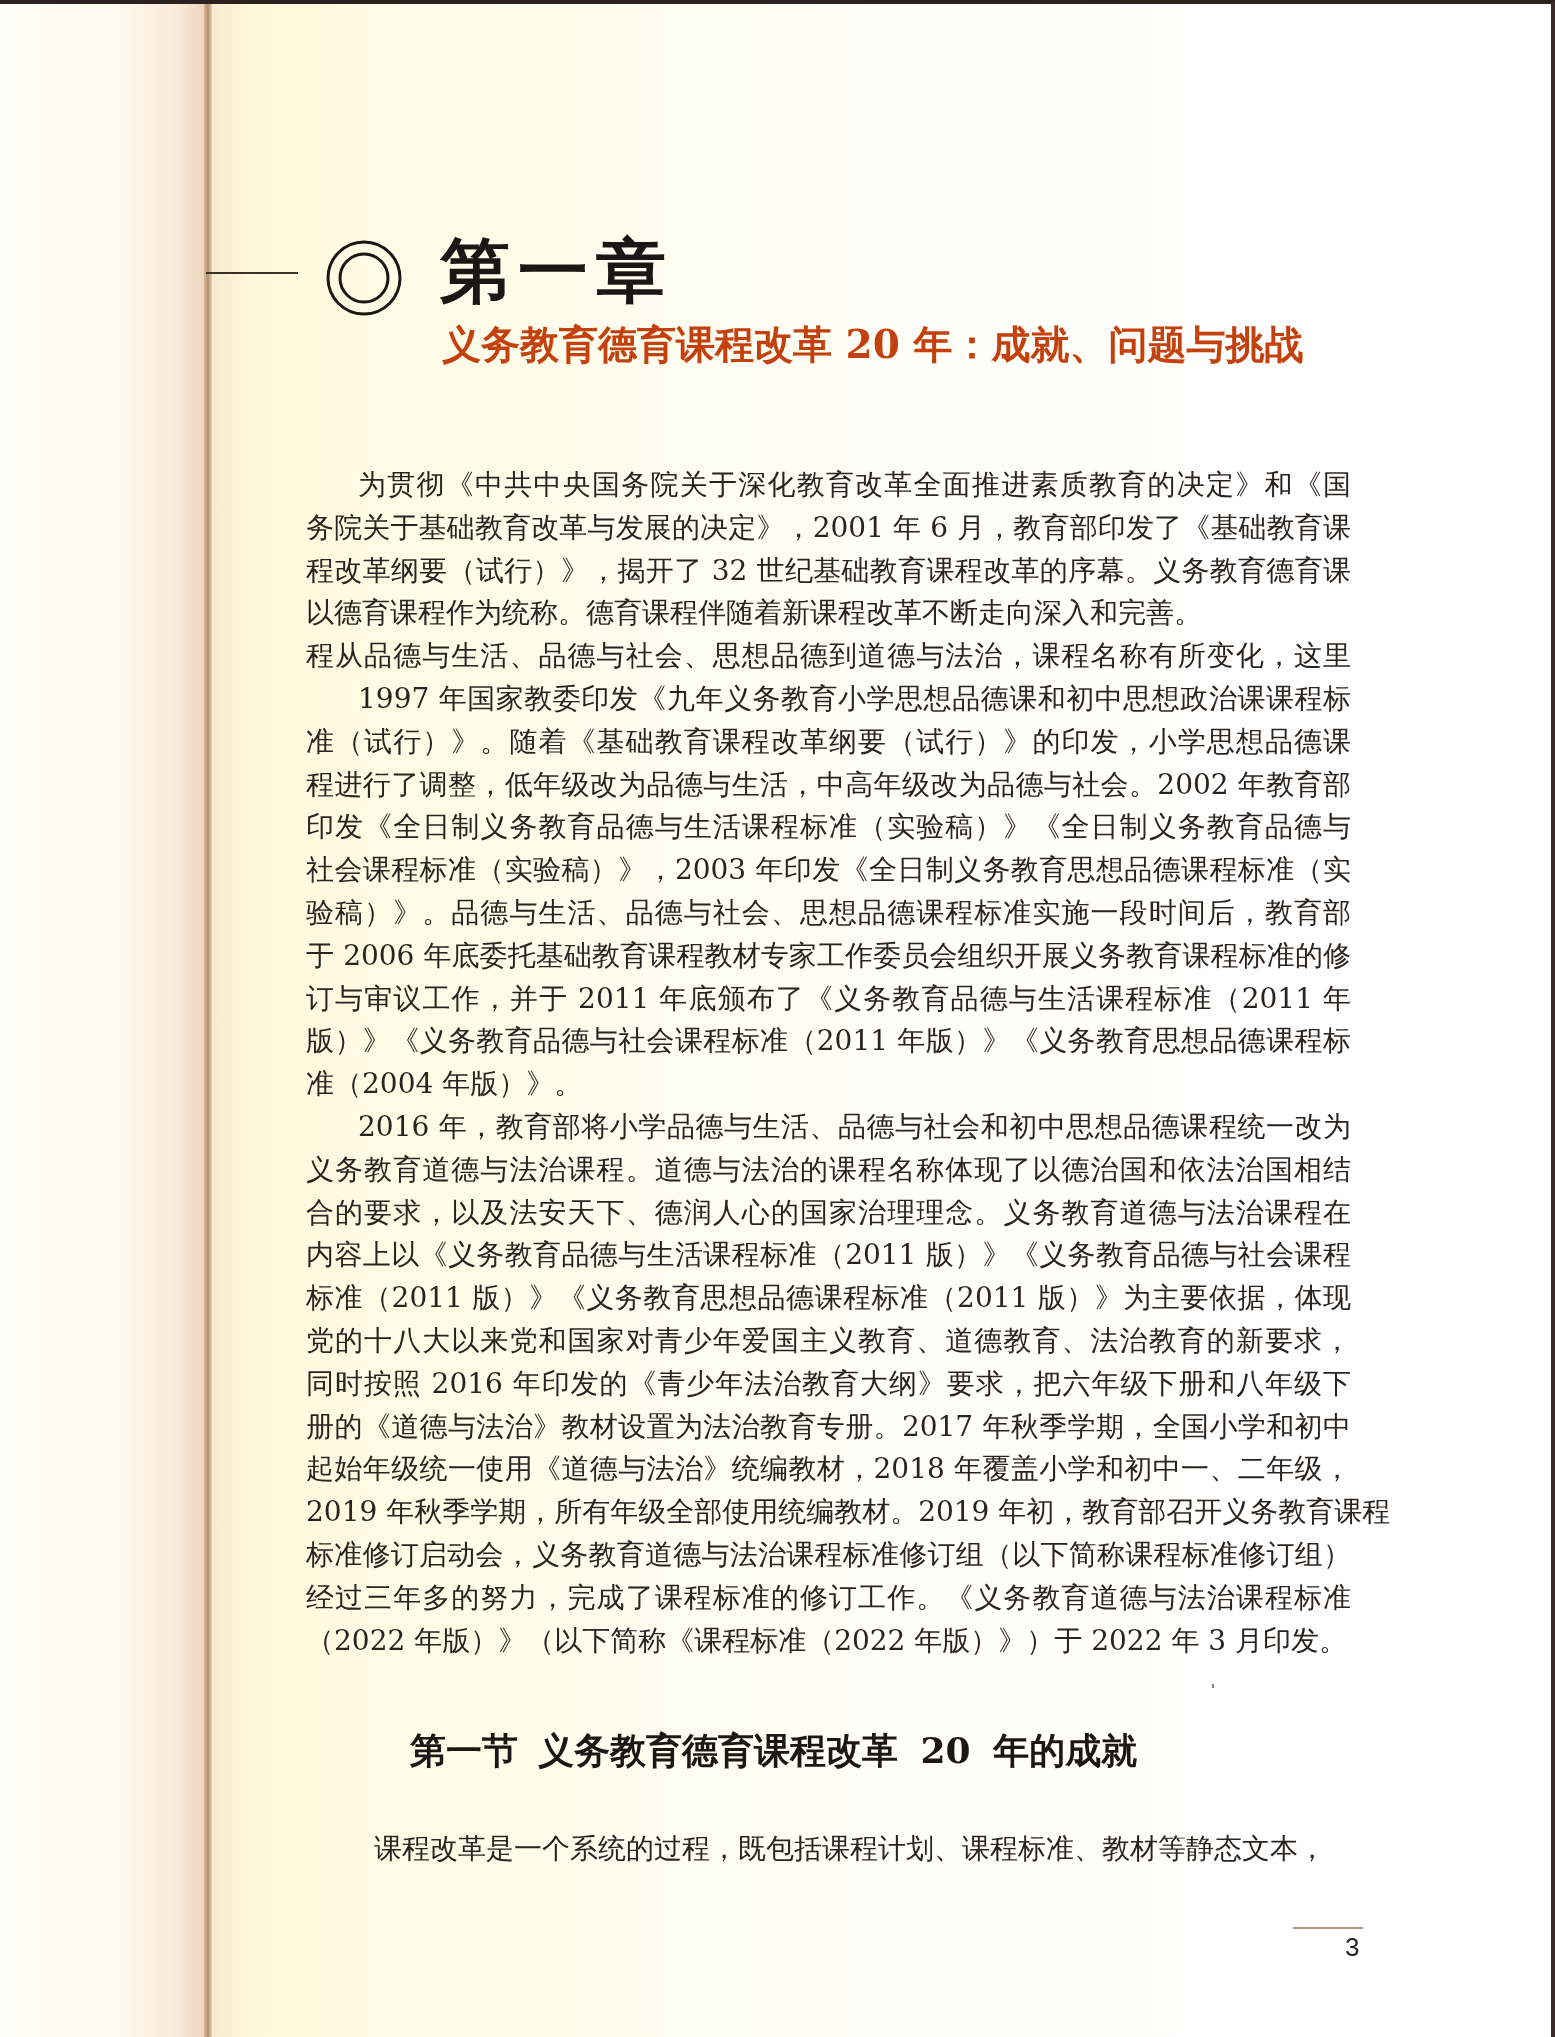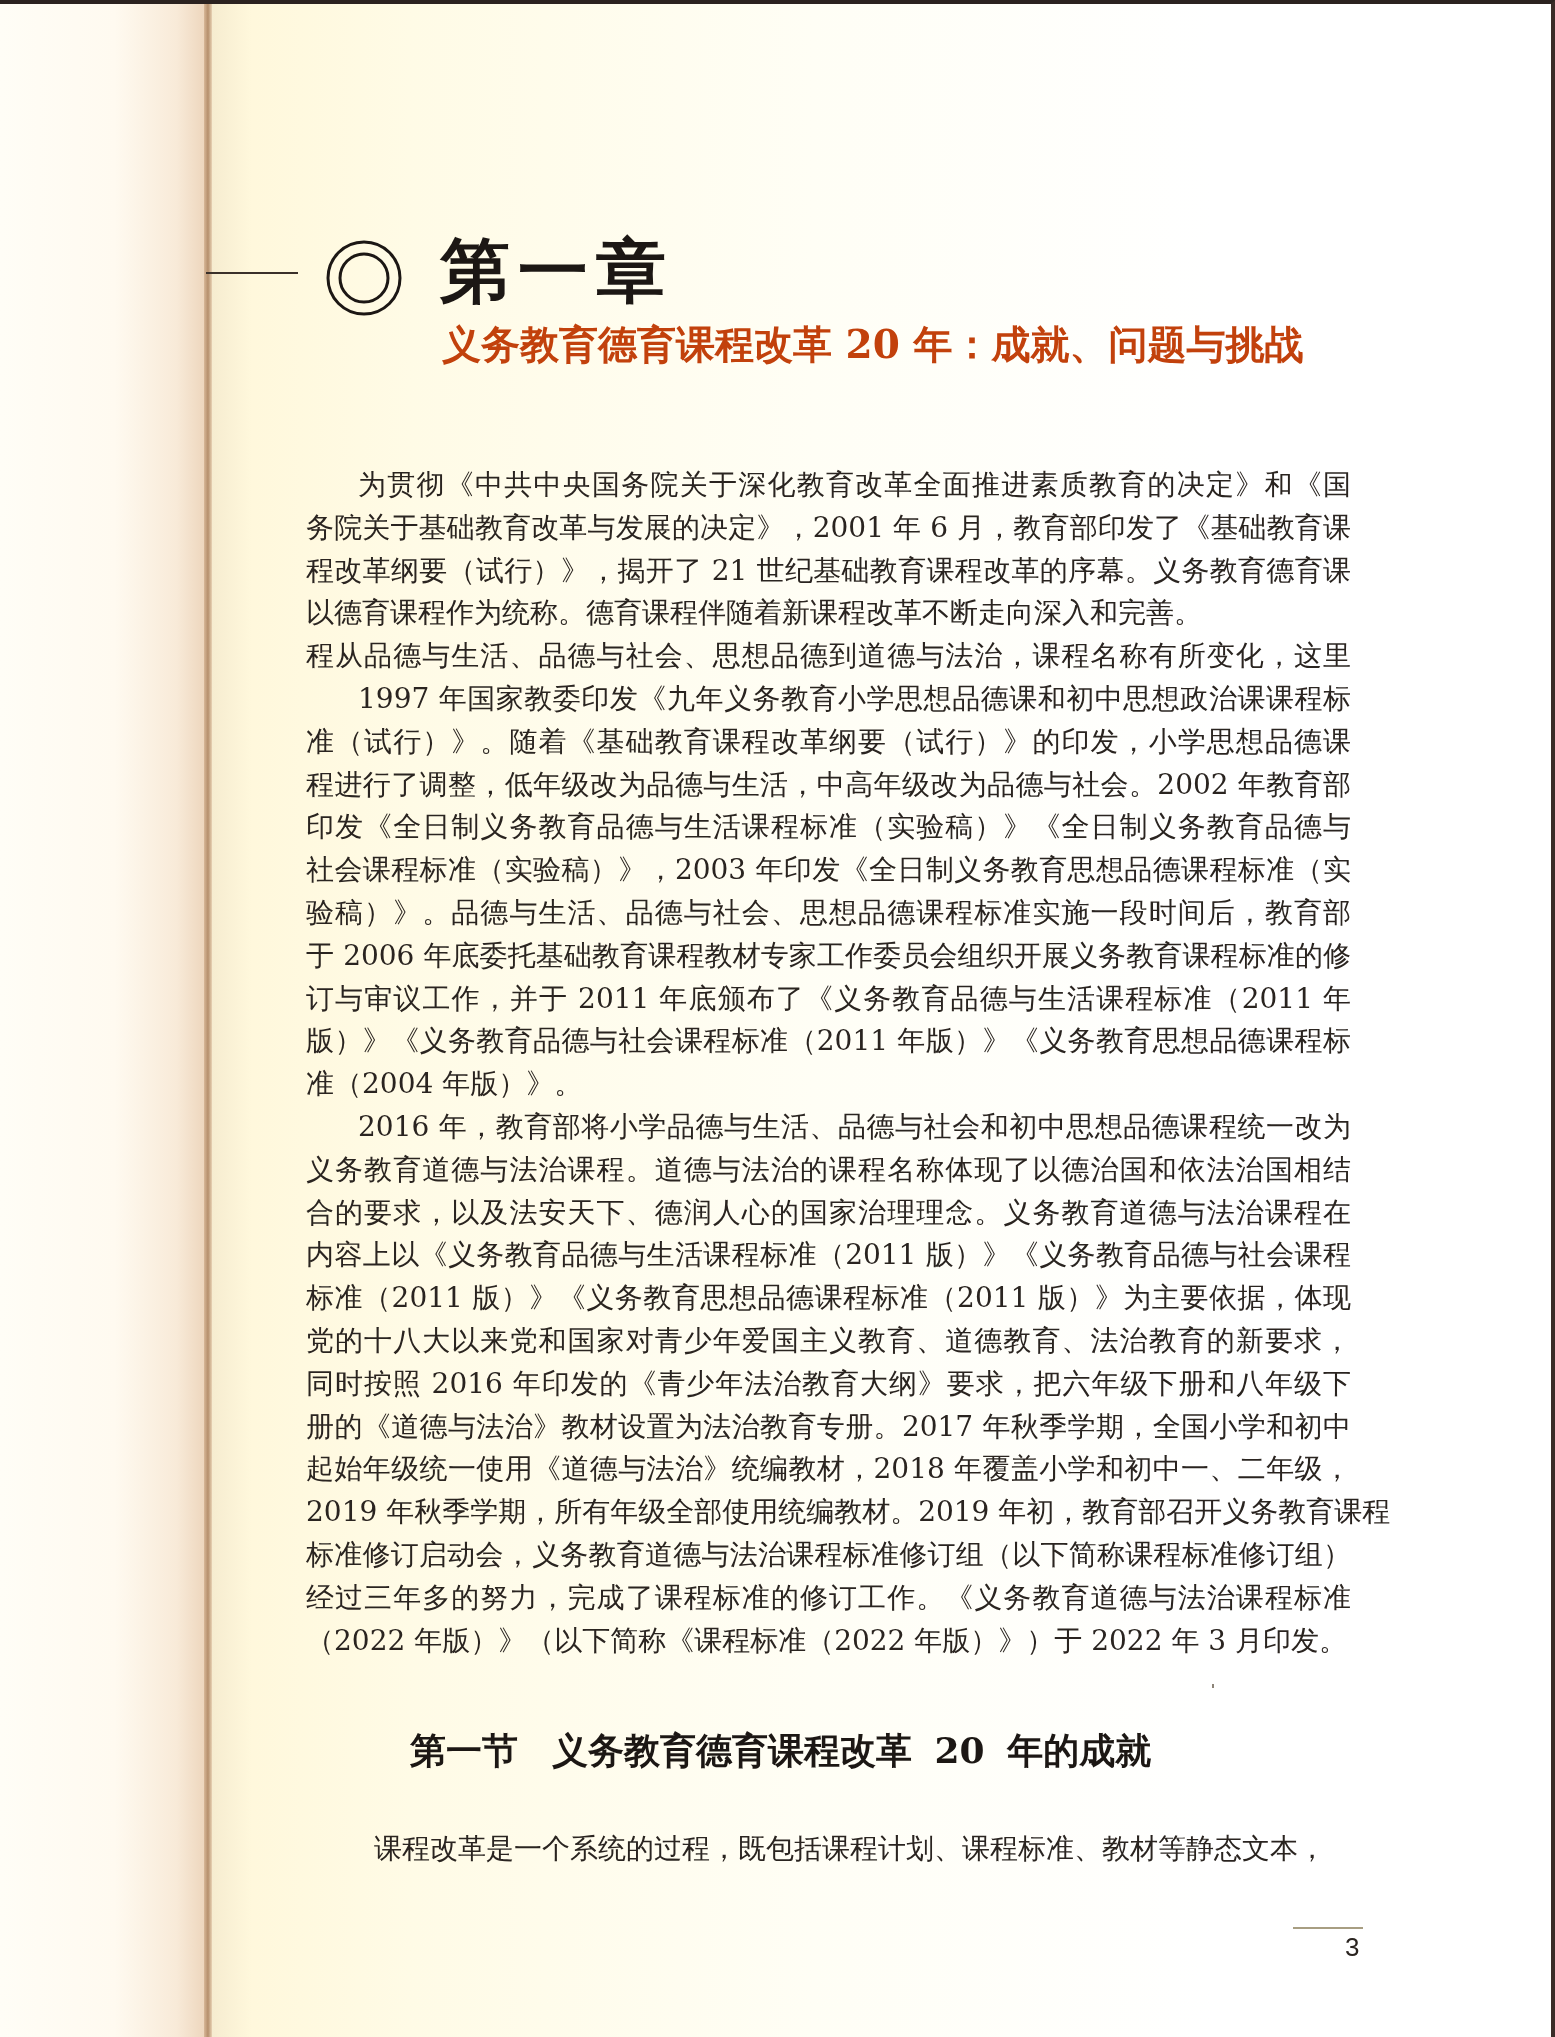--- a/index.html
+++ b/index.html
@@ -96,21 +96,21 @@
     position: absolute;
     left: 410px; top: 1724px;
     font-size: 36px;
     font-weight: bold;
     line-height: 52px;
     color: #1c1714;
     white-space: nowrap;
     word-spacing: 10px;
   }
   .section-heading .sec-num {
-    margin-right: 34px;
+    margin-right: 20px;
   }
   .final-line {
     position: absolute;
     left: 374px; top: 1828px;
     width: 993px;
     font-size: 28px;
     line-height: 42.8px;
     white-space: nowrap;
   }
   .footer-rule {
@@ -149,21 +149,21 @@
   <circle cx="38" cy="38" r="24" fill="none" stroke="#1c1714" stroke-width="3"></circle>
 </svg>
 
 <div class="chapter-number">第一章</div>
 <div class="chapter-title">义务教育德育课程改革 20 年：成就、问题与挑战</div>
 
 <div class="body-text">
   <div>
     <span class="line indent">为贯彻《中共中央国务院关于深化教育改革全面推进素质教育的决定》和《国</span>
     <span class="line">务院关于基础教育改革与发展的决定》，2001 年 6 月，教育部印发了《基础教育课</span>
-    <span class="line">程改革纲要（试行）》，揭开了 21 世纪基础教育课程改革的序幕。义务教育德育课</span>
+    <span class="line">程改革纲要（试行）》，揭开了 32 世纪基础教育课程改革的序幕。义务教育德育课</span>
     <span class="line last">以德育课程作为统称。德育课程伴随着新课程改革不断走向深入和完善。</span>
     <span class="line">程从品德与生活、品德与社会、思想品德到道德与法治，课程名称有所变化，这里</span>
   </div>
   <div>
     <span class="line indent">1997 年国家教委印发《九年义务教育小学思想品德课和初中思想政治课课程标</span>
     <span class="line">准（试行）》。随着《基础教育课程改革纲要（试行）》的印发，小学思想品德课</span>
     <span class="line">程进行了调整，低年级改为品德与生活，中高年级改为品德与社会。2002 年教育部</span>
     <span class="line">印发《全日制义务教育品德与生活课程标准（实验稿）》《全日制义务教育品德与</span>
     <span class="line">社会课程标准（实验稿）》，2003 年印发《全日制义务教育思想品德课程标准（实</span>
     <span class="line">验稿）》。品德与生活、品德与社会、思想品德课程标准实施一段时间后，教育部</span>

